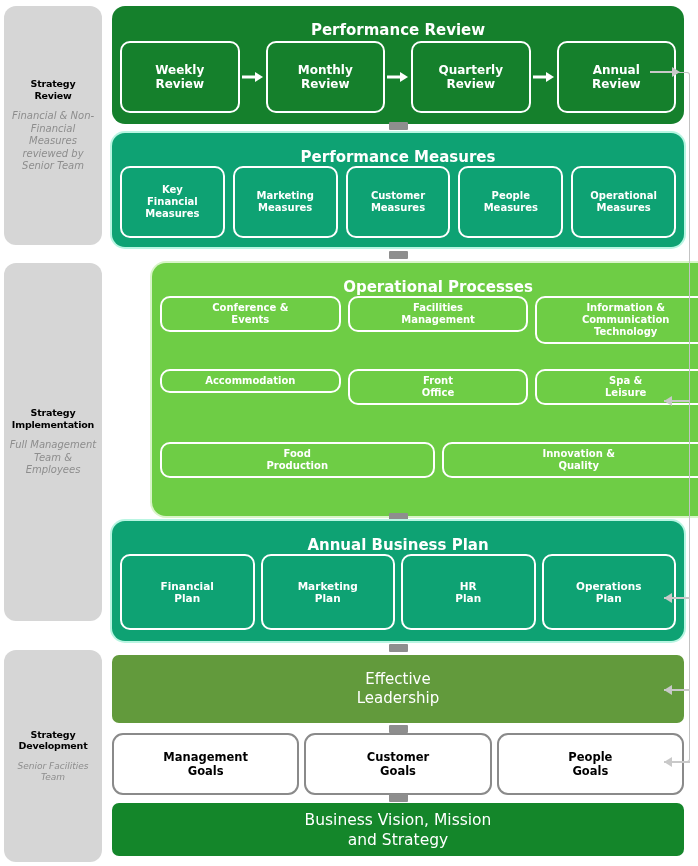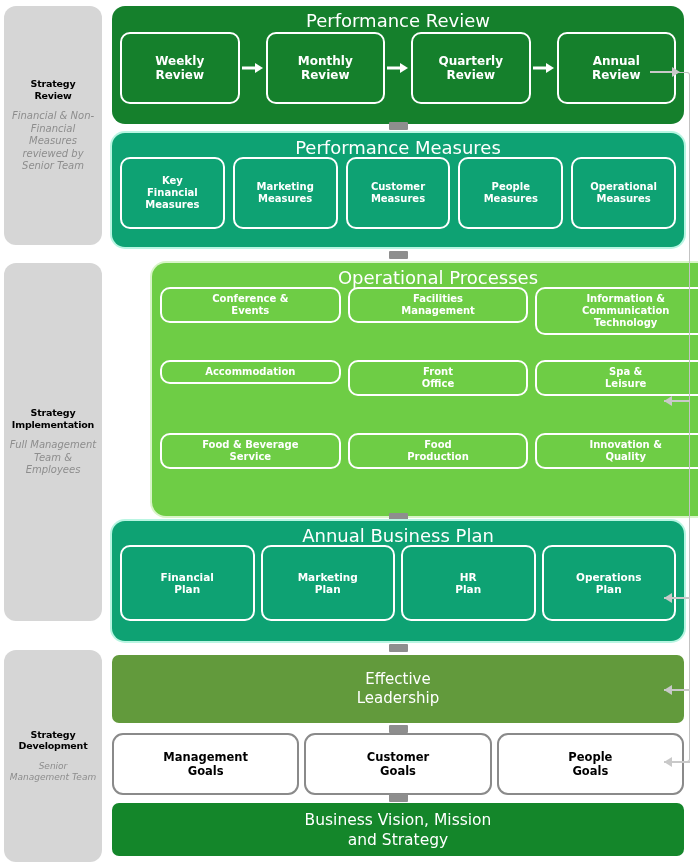--- a/index.html
+++ b/index.html
@@ -24,22 +24,22 @@
   .flow{position:absolute;left:676px;top:72px;width:14px;height:690px;
         border:1.5px solid #c3c3c3;border-left:none;border-radius:0 3px 3px 0;
         box-sizing:border-box;}
   .farrow{position:absolute;height:0;width:0;border-top:5px solid transparent;
           border-bottom:5px solid transparent;border-right:8px solid #c9c9c9;}
   .fline{position:absolute;height:1.5px;background:#c9c9c9;}
 
   
   .band{position:absolute;left:112px;width:572px;box-sizing:border-box;}
 
-  .band-title{text-align:center;color:#ffffff;font-size:18px;line-height:18px;
-              font-weight:normal;padding-top:6px;}
+  .band-title{text-align:center;color:#ffffff;font-size:15px;line-height:18px;
+              font-weight:bold;padding-top:15px;}
 
   .row{display:flex;justify-content:space-between;padding:0 8px 8px 8px;box-sizing:border-box;gap:6px;}
   .cell{flex:1;display:flex;align-items:center;justify-content:center;text-align:center;
         color:#ffffff;font-weight:bold;font-size:10.5px;line-height:12.5px;
         border:2.5px solid #ffffff;border-radius:10px;box-sizing:border-box;
         padding:4px 2px;}
 
   
   #b1{top:6px;height:118px;background:#15802c;border-radius:13px;
       box-shadow:0 0 0 1.5px #ffffff;}
@@ -106,21 +106,21 @@
     <span>Implementation</span>
   </div>
   <div class="sb-sub">Full Management Team &amp; Employees</div>
 </div>
 
 <div class="sidebar" id="sb3">
   <div class="sb-title">
     <span>Strategy</span><br>
     <span>Development</span>
   </div>
-  <div class="sb-sub small">Senior Management Team</div>
+  <div class="sb-sub small">Senior Facilities Team</div>
 </div>
 
 <div class="band" id="b1">
   <div class="band-title">Performance Review</div>
   <div class="row">
     <div class="cell">
       <div><span>Weekly</span><br>
            <span>Review</span></div>
     </div>
     <div class="warrow"></div>
@@ -196,24 +196,20 @@
     <div class="cell">
       <div><span>Front</span><br>
            <span>Office</span></div>
     </div>
     <div class="cell">
       <div><span>Spa &amp;</span><br>
            <span>Leisure</span></div>
     </div>
   </div>
   <div class="row">
-    <div class="cell">
-      <div><span>Food &amp; Beverage</span><br>
-           <span>Service</span></div>
-    </div>
     <div class="cell">
       <div><span>Food</span><br>
            <span>Production</span></div>
     </div>
     <div class="cell">
       <div><span>Innovation &amp;</span><br>
            <span>Quality</span></div>
     </div>
   </div>
 </div>

